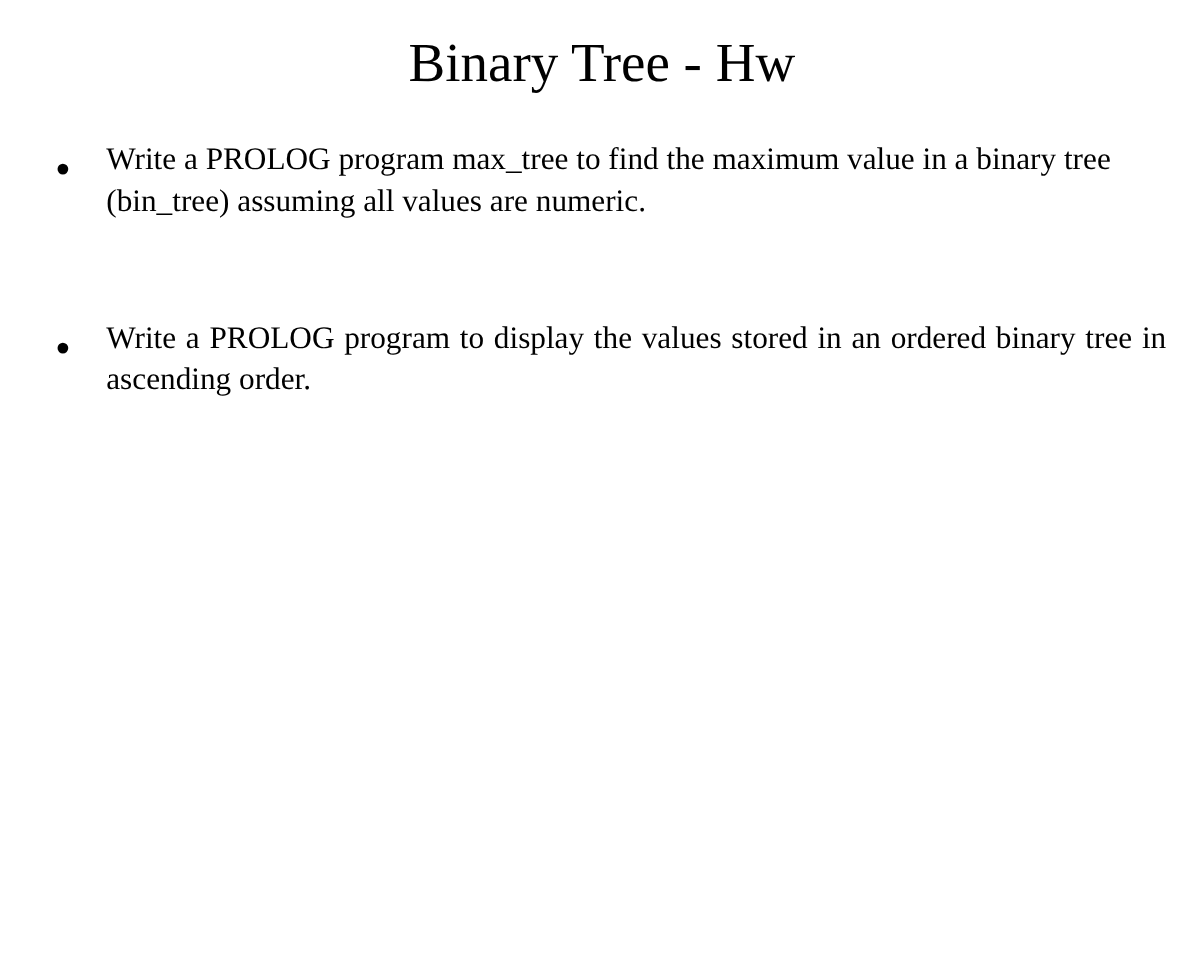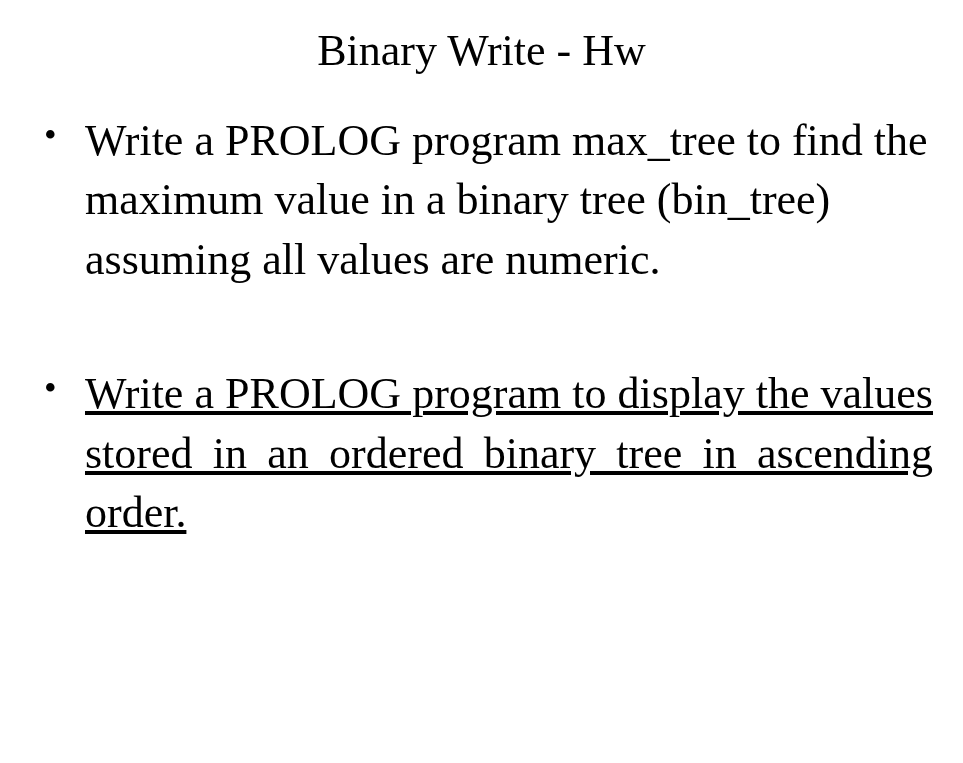--- a/index.html
+++ b/index.html
@@ -21,48 +21,47 @@
       font-size: 44px;
       font-weight: normal;
       margin-bottom: 35px;
       margin-top: 5px;
     }
     ul {
       list-style: none;
       padding-left: 0;
     }
     li {
-      font-size: 44px;
+      font-size: 25px;
       line-height: 1.35;
       margin-bottom: 75px;
       padding-left: 55px;
       position: relative;
     }
     li:last-child {
       margin-bottom: 0;
-      text-decoration: underline;
     }
     li::before {
       content: "•";
       position: absolute;
       left: 14px;
       top: 0;
       font-size: 36px;
     }
     .bullet-item-2 {
       text-align: justify;
     }
     .bullet-item-3 {
       text-align: justify;
     }
   </style>
 </head>
 <body>
 
-<h1 class="title">Binary Write - Hw</h1>
+<h1 class="title">Binary Tree - Hw</h1>
 
 <ul>
   <li class="bullet-item-1">
     <span>Write a PROLOG program max_tree to find the maximum value in a binary tree (bin_tree) assuming all values are numeric.</span>
   </li>
   <li class="bullet-item-3">
     <span>Write a PROLOG program to display the values stored in an ordered binary tree in ascending order.</span>
   </li>
 </ul>
 

